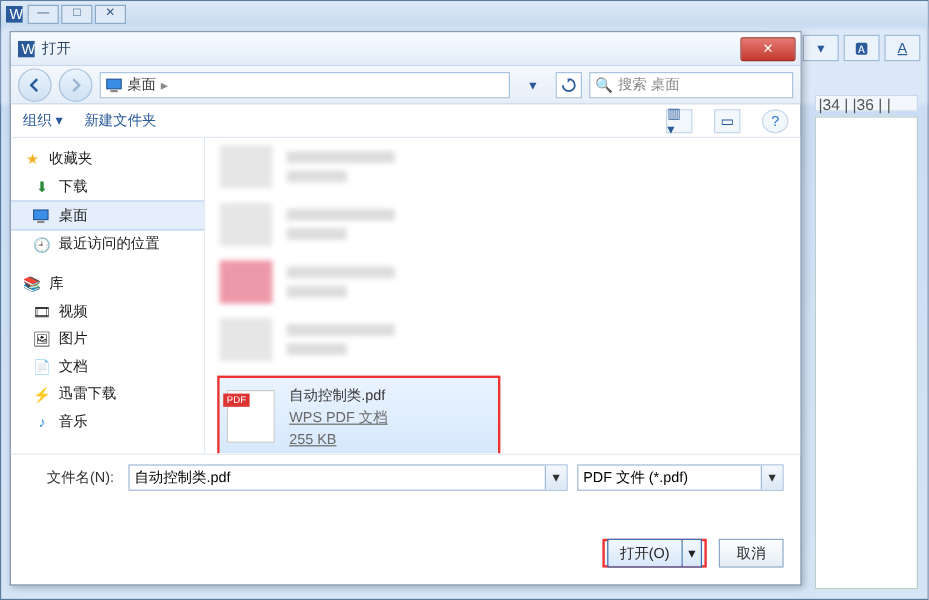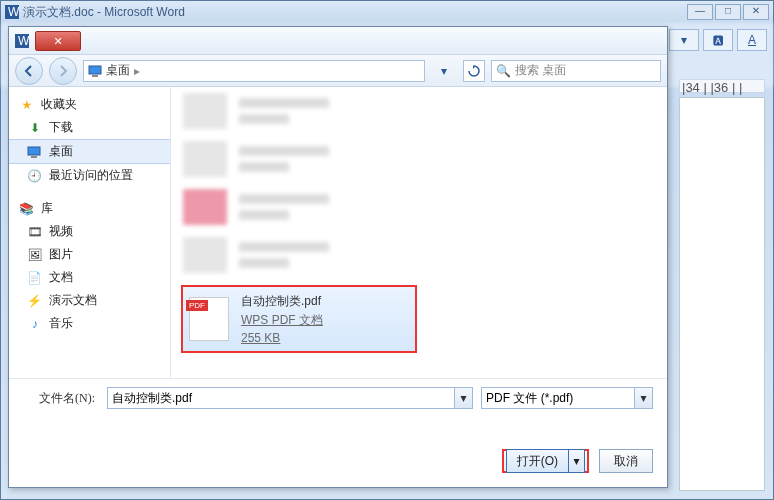--- a/index.html
+++ b/index.html
@@ -56,21 +56,21 @@
 .bl.s { width: 50px; }
 
 .file-selected { margin: 6px 10px; border: 2px solid #e33; padding: 6px; background: linear-gradient(#eaf3ff,#d6e8fc); display: flex; align-items: center; gap: 12px; width: 236px; }
 .pdf-icon { width: 40px; height: 44px; background: #fff; border: 1px solid #ccc; position: relative; }
 .pdf-icon::before { content: "PDF"; position: absolute; top: 2px; left: -4px; background: #d33; color: #fff; font-size: 8px; padding: 1px 3px; }
 .file-meta { display: flex; flex-direction: column; gap: 2px; color: #333; }
 .file-meta .ftype, .file-meta .fsize { color: #6a6a6a; text-decoration: underline; }
 
 .dlg-bottom { padding: 8px 14px 14px; border-top: 1px solid #e2e8f0; }
 .row { display: flex; align-items: center; gap: 8px; margin-bottom: 10px; }
-.row .lbl { width: 76px; text-align: right; color: #333; padding-right: 4px; font-family: Liberation Serif, serif; }
+.row .lbl { width: 76px; text-align: right; color: #333; padding-right: 4px; }
 .combo { flex: 1; height: 22px; border: 1px solid #9fb9d8; background: #fff; display: flex; align-items: center; padding: 0 4px; position: relative; }
 .combo .dd { position: absolute; right: 0; top: 0; width: 18px; height: 100%; border-left: 1px solid #9fb9d8; background: linear-gradient(#f4f8fc,#dce8f5); text-align: center; line-height: 20px; color: #333; }
 .filtercombo { width: 172px; flex: none; }
 
 .btnrow { display: flex; justify-content: flex-end; gap: 10px; margin-top: 40px; }
 .btn { height: 24px; padding: 0 14px; border: 1px solid #8ea9c8; background: linear-gradient(#fefefe,#e4ecf5); color: #222; display: flex; align-items: center; }
 .btn.primary-wrap { border: 2px solid #e33; padding: 2px; }
 .btn.split { padding: 0; }
 .btn.split .main { padding: 0 10px; border-right: 1px solid #8ea9c8; line-height: 22px; border:1px solid #3a6fb0; background: linear-gradient(#f3f8ff,#d7e7f9); }
 .btn.split .dd { width: 16px; text-align: center; line-height: 22px; border:1px solid #3a6fb0; border-left:0; background: linear-gradient(#f3f8ff,#d7e7f9); }
@@ -81,21 +81,20 @@
 <body>
 
 <div class="word-window">
   <div class="word-titlebar">
     <span class="icon">
       <svg width="14" height="14">
           <rect width="14" height="14" fill="#2a5a99"></rect>
           <text x="3" y="11" fill="#fff" font-size="10">W</text>
         </svg>
     </span>
-    <span class="title">演示文档.doc - Microsoft Word</span>
     <div class="word-winbtns">
       <div>—</div>
       <div>□</div>
       <div>✕</div>
     </div>
   </div>
   <div class="word-ribbon-area"></div>
   <div class="word-right-tools">
     <div class="btn">题</div>
     <div class="btn">▾</div>
@@ -109,20 +108,21 @@
 </div>
 
 <div class="dialog">
   <div class="dlg-titlebar">
     <span class="ticon">
       <svg width="14" height="14">
           <rect width="14" height="14" fill="#2a5a99"></rect>
           <text x="3" y="11" fill="#fff" font-size="10">W</text>
         </svg>
     </span>
+    <span class="ttitle">打开</span>
     <div class="dlg-close">✕</div>
   </div>
 
   <div class="dlg-nav">
     <div class="navbtn round">
       <svg width="14" height="14">
           <path d="M9 2 L4 7 L9 12" stroke="#2a5a99" stroke-width="2" fill="none"></path>
         </svg>
     </div>
     <div class="navbtn round">
@@ -146,20 +146,28 @@
           <path d="M6 1 A5 5 0 1 1 1 6" stroke="#2a5a99" fill="none" stroke-width="1.5"></path>
           <path d="M5 0 L7 2 L5 4 Z" fill="#2a5a99"></path>
         </svg>
     </div>
     <div class="searchbox">
       <span class="sicon">🔍</span>
       <span>搜索 桌面</span>
     </div>
   </div>
 
+  <div class="dlg-toolbar">
+    <span>组织 ▾</span>
+    <span>新建文件夹</span>
+    <span class="spacer"></span>
+    <div class="tool-icon">▥ ▾</div>
+    <div class="tool-icon">▭</div>
+    <div class="tool-icon" style="border-radius:50%;color:#1e6fd6;">?</div>
+  </div>
 
   <div class="dlg-body">
     <div class="sidebar">
       <div class="side-group">
         <div class="side-item header">
           <span class="ic" style="color:#f5b021">★</span>
           <span>收藏夹</span>
         </div>
         <div class="side-item">
           <span class="ic" style="color:#2a8a3a">⬇</span>
@@ -192,21 +200,21 @@
         <div class="side-item">
           <span class="ic">🖼</span>
           <span>图片</span>
         </div>
         <div class="side-item">
           <span class="ic">📄</span>
           <span>文档</span>
         </div>
         <div class="side-item">
           <span class="ic" style="color:#2a8ee6">⚡</span>
-          <span>演示文档</span>
+          <span>迅雷下载</span>
         </div>
         <div class="side-item">
           <span class="ic" style="color:#2a8ee6">♪</span>
           <span>音乐</span>
         </div>
       </div>
     </div>
 
     <div class="filelist">
       <div class="blur-row">

